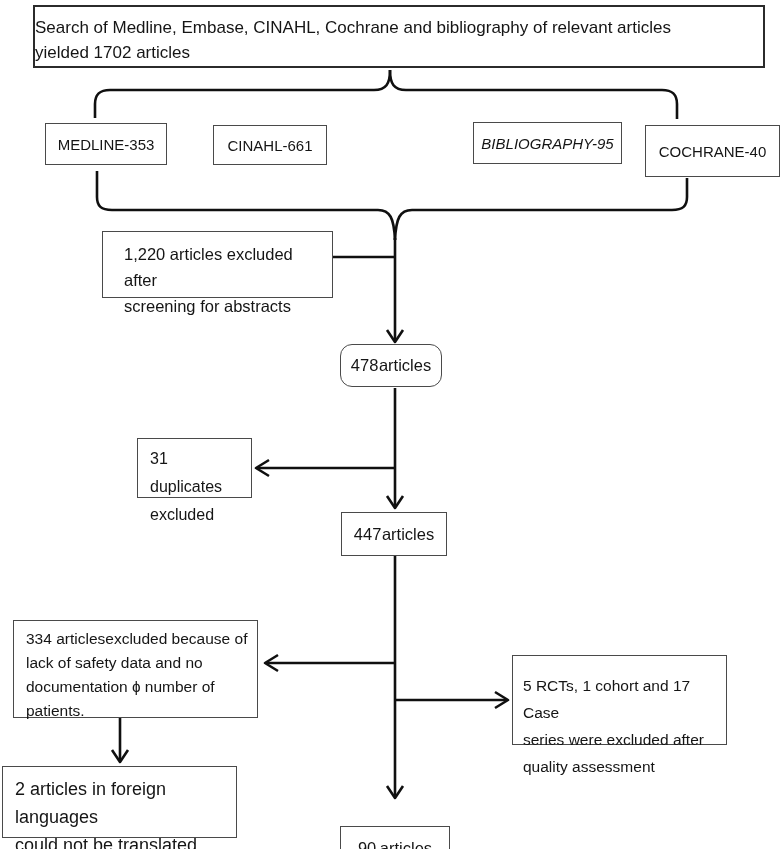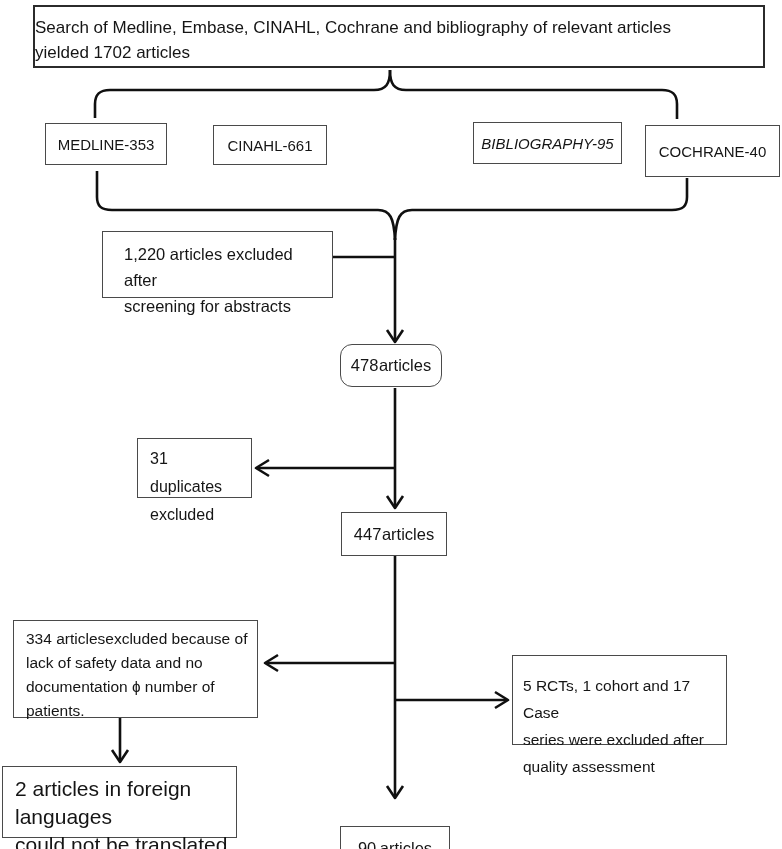--- a/index.html
+++ b/index.html
@@ -37,21 +37,21 @@
   #box-bibliography{left:473px;top:122px;width:149px;height:42px;font-style:italic;}
   #box-cochrane{left:645px;top:125px;width:135px;height:52px;}
   .note-box{
     padding:9px 10px 6px 21px;
     font-size:16.5px;line-height:26px;margin-left:44px;
   }
   #box-excluded-abstracts{left:58px;top:231px;width:231px;height:67px;}
   #box-duplicates{left:137px;top:438px;width:115px;height:60px;padding:6px 8px 4px 12px;font-size:16px;line-height:28px;}
   #box-safety{left:13px;top:620px;width:245px;height:98px;padding:6px 8px 4px 12px;font-size:15.5px;line-height:24px;}
   #box-quality{left:512px;top:655px;width:215px;height:90px;padding:16px 8px 4px 10px;font-size:15.5px;line-height:27px;}
-  #box-foreign{left:2px;top:766px;width:235px;height:72px;padding:8px 8px 5px 12px;font-size:21px;line-height:28px;}
+  #box-foreign{left:2px;top:766px;width:235px;height:72px;padding:8px 8px 5px 12px;font-size:18px;line-height:28px;}
   .count-box{
     display:flex;align-items:center;justify-content:center;
     font-size:16.5px;
     word-spacing:-4px;
   }
   #box-478{left:340px;top:344px;width:102px;height:43px;border-radius:12px;}
   #box-447{left:341px;top:512px;width:106px;height:44px;}
   #box-90{left:340px;top:826px;width:110px;height:44px;word-spacing:-1px;}
   svg.connectors{position:absolute;left:0;top:0;}
 </style>

